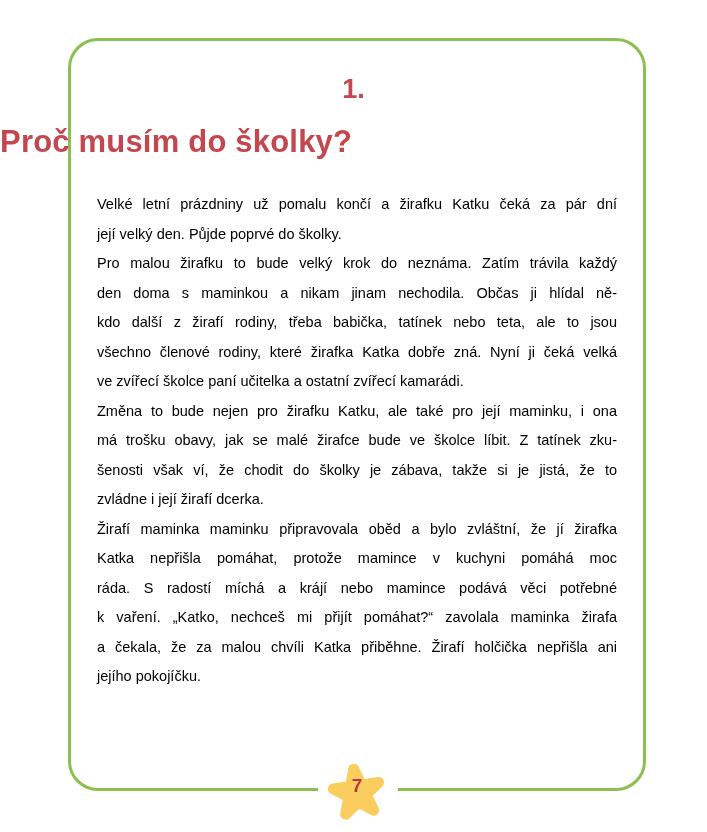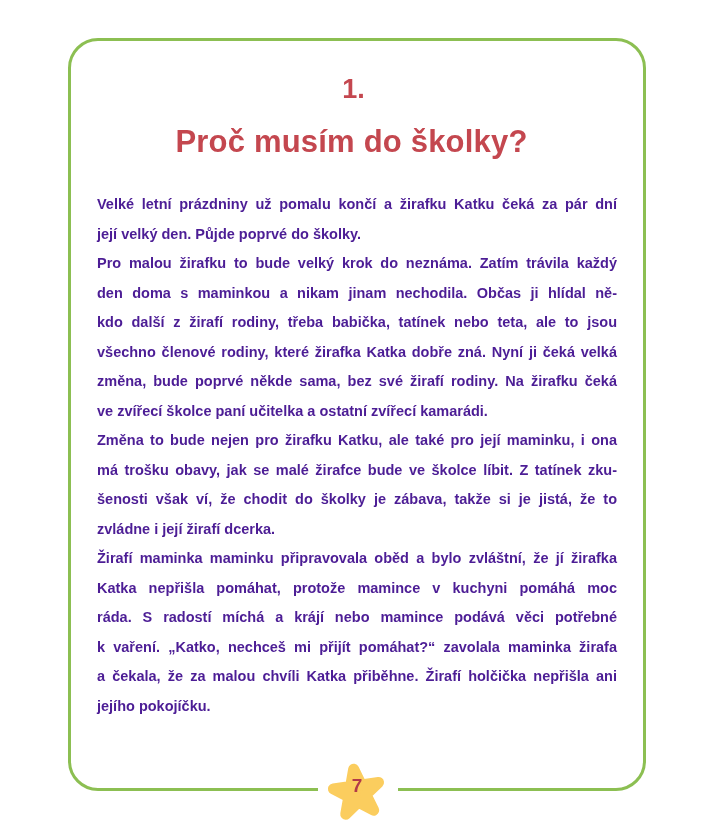--- a/index.html
+++ b/index.html
@@ -24,33 +24,32 @@
     width: 707px;
     text-align: center;
     color: #c4474f;
     font-size: 27px;
     font-weight: bold;
   }
   .chapter-title {
     position: absolute;
     left: 0; top: 124px;
     width: 703px;
-    text-align: center;
+    text-align: left;
     color: #c4474f;
     font-size: 31px;
     font-weight: bold;
     letter-spacing: 0.2px;
   }
   .body-text {
     position: absolute;
     left: 97px; top: 190px;
     width: 520px;
-    color: #4c1d95;
+    color: #000000;
     font-size: 14.5px;
-    font-weight: bold;
   }
   .line {
     height: 29.5px;
     line-height: 29.5px;
     text-align: justify;
     text-align-last: justify;
     white-space: nowrap;
   }
   .line.last {
     text-align: center;
@@ -89,21 +88,20 @@
 <div class="chapter-title">Proč musím do školky?</div>
 
 <div class="body-text">
   <div class="line">Velké letní prázdniny už pomalu končí a žirafku Katku čeká za pár dní</div>
   <div class="line last">její velký den. Půjde poprvé do školky.</div>
 
   <div class="line">Pro malou žirafku to bude velký krok do neznáma. Zatím trávila každý</div>
   <div class="line">den doma s maminkou a nikam jinam nechodila. Občas ji hlídal ně-</div>
   <div class="line">kdo další z žirafí rodiny, třeba babička, tatínek nebo teta, ale to jsou</div>
   <div class="line">všechno členové rodiny, které žirafka Katka dobře zná. Nyní ji čeká velká</div>
-  <div class="line">změna, bude poprvé někde sama, bez své žirafí rodiny. Na žirafku čeká</div>
   <div class="line last">ve zvířecí školce paní učitelka a ostatní zvířecí kamarádi.</div>
 
   <div class="line">Změna to bude nejen pro žirafku Katku, ale také pro její maminku, i ona</div>
   <div class="line">má trošku obavy, jak se malé žirafce bude ve školce líbit. Z tatínek zku-</div>
   <div class="line">šenosti však ví, že chodit do školky je zábava, takže si je jistá, že to</div>
   <div class="line last">zvládne i její žirafí dcerka.</div>
 
   <div class="line">Žirafí maminka maminku připravovala oběd a bylo zvláštní, že jí žirafka</div>
   <div class="line">Katka nepřišla pomáhat, protože mamince v kuchyni pomáhá moc</div>
   <div class="line">ráda. S radostí míchá a krájí nebo mamince podává věci potřebné</div>

